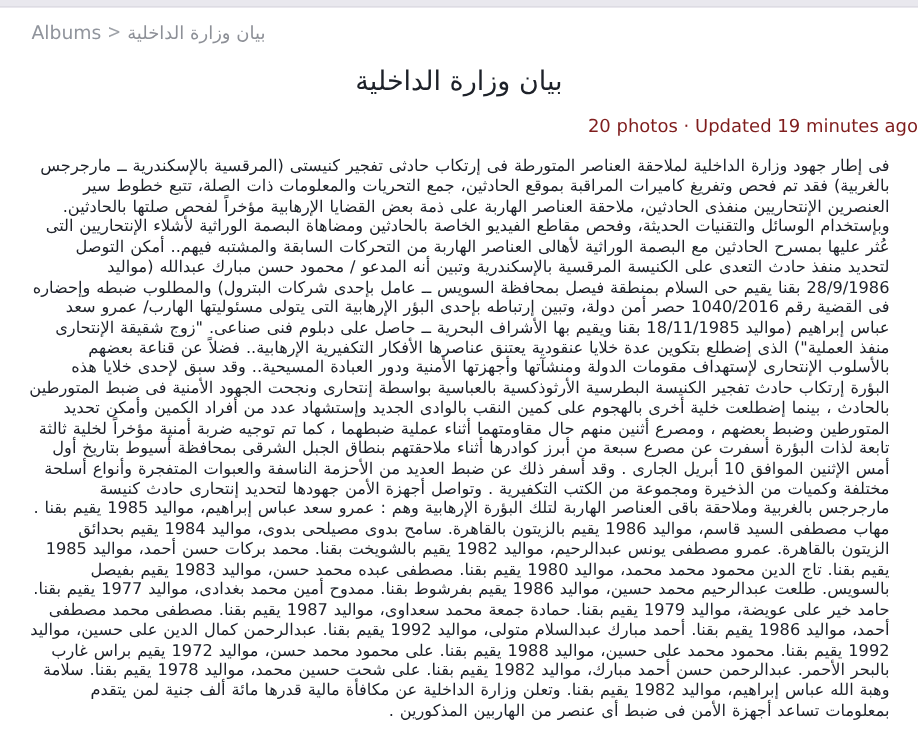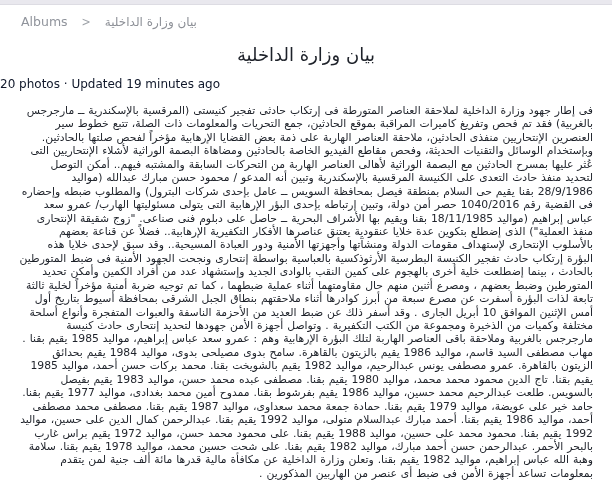--- a/index.html
+++ b/index.html
@@ -15,21 +15,21 @@
     position: relative;
   }
   .top-strip {
     height: 4px;
     background: #e9e8ee;
     border-bottom: 1px solid #dddce3;
   }
   .breadcrumb {
     display: flex;
     align-items: center;
-    gap: 14px;
+    gap: 4px;
     padding: 9px 20px 2px 21px;
     font-size: 12.5px;
     color: #90949c;
   }
   .breadcrumb .crumb-link {
     color: #90949c;
     text-decoration: none;
     cursor: pointer;
   }
   .breadcrumb .sep {
@@ -44,23 +44,23 @@
   }
   .album-title {
     margin-top: 13px;
     text-align: center;
     font-size: 18px;
     font-weight: normal;
     color: #1d2129;
   }
   .album-meta {
     margin-top: 8px;
-    text-align: left;
+    text-align: right;
     font-size: 12px;
-    color: #0f172a;
+    color: #7f1d1d;
   }
   .album-description {
     width: 574px;
     margin: 13px auto 0 auto;
     direction: rtl;
     unicode-bidi: embed;
     text-align: right;
     font-size: 10.8px;
     line-height: 1.245;
     color: #1d2129;

